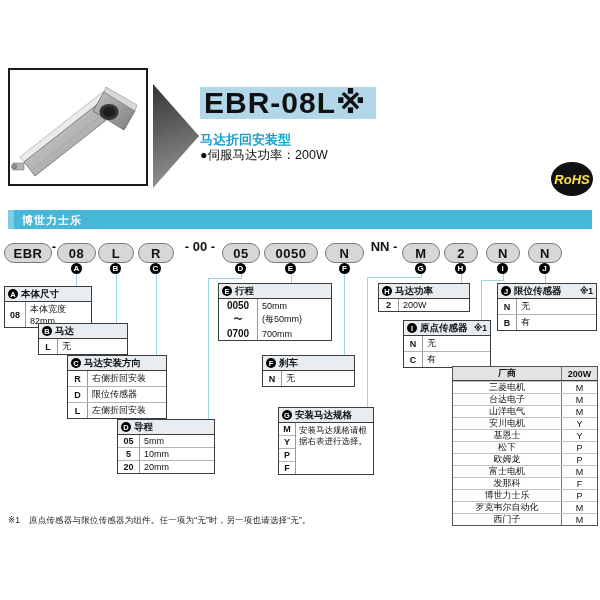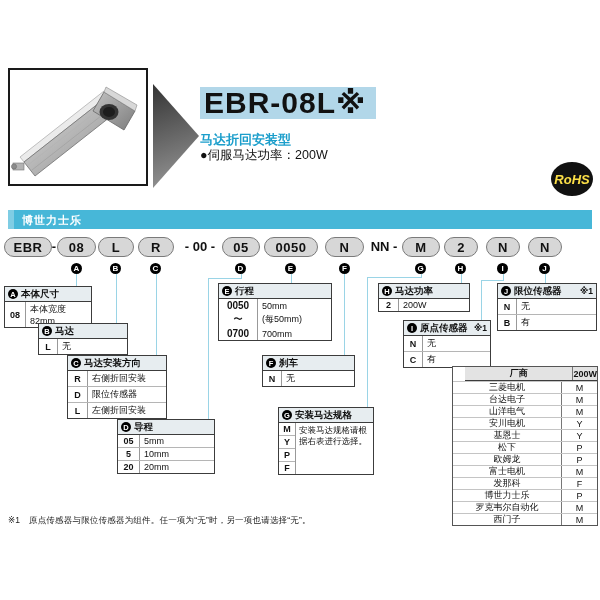--- a/index.html
+++ b/index.html
@@ -21,21 +21,21 @@
         border-radius:50%;color:#fde047;font-size:13px;font-weight:bold;font-style:italic;
         display:flex;align-items:center;justify-content:center;}
 
   
   .secbar{position:absolute;left:8px;top:210px;width:584px;height:19px;background:#47b7d8;}
   .secbar .edge{position:absolute;left:0;top:0;width:6px;height:19px;background:#7fcde4;}
   .secbar span{display:inline-block;margin-left:14px;line-height:19px;color:#fff;
                font-size:11px;font-weight:bold;letter-spacing:1px;}
 
   
-  .pill{position:absolute;top:237px;height:20px;box-sizing:border-box;border:1.5px solid #7a7a7a;
+  .pill{position:absolute;top:243px;height:20px;box-sizing:border-box;border:1.5px solid #7a7a7a;
         border-radius:11px;background:#d7d7d7;display:flex;align-items:center;justify-content:center;
         font-size:13px;font-weight:bold;letter-spacing:.5px;}
   .sep{position:absolute;top:239px;font-size:13px;font-weight:bold;text-align:center;}
   .mletter{position:absolute;top:263px;width:11px;height:11px;border-radius:50%;background:#000;
            color:#fff;font-size:8px;font-weight:bold;display:flex;align-items:center;justify-content:center;}
 
   
   .cl{position:absolute;background:#9ad4e6;}
 
   
@@ -53,21 +53,21 @@
   .gbody{display:flex;}
   .gcodes{display:flex;flex-direction:column;border-right:1px solid #999;}
   .gcodes span{width:16px;height:12px;line-height:12px;text-align:center;font-weight:bold;}
   .gcodes span:not(:first-child){border-top:1px solid #b5b5b5;}
   .gdesc{padding:2px 3px;font-size:8.5px;line-height:1.3;flex:1;}
 
   
   .vtbl{position:absolute;background:#fff;border:1px solid #555;box-sizing:border-box;font-size:9px;}
   .vrow{display:flex;height:11px;align-items:center;}
   .vrow:not(:first-child){border-top:1px solid #c4c4c4;}
-  .vhd{background:#e3e3e3;font-weight:bold;height:13px;border-bottom:1px solid #3c3c3c;margin-left:12px;}
+  .vhd{background:#e3e3e3;font-weight:bold;height:13px;border-bottom:1px solid #3c3c3c;}
   .vc1{width:108px;text-align:center;}
   .vc2{flex:1;text-align:center;border-left:1px solid #777;height:100%;
        display:flex;align-items:center;justify-content:center;}
 
   .fnote{position:absolute;font-size:8.5px;color:#222;letter-spacing:.2px;}
 </style>
 </head>
 <body>
 
 <div id="page">

